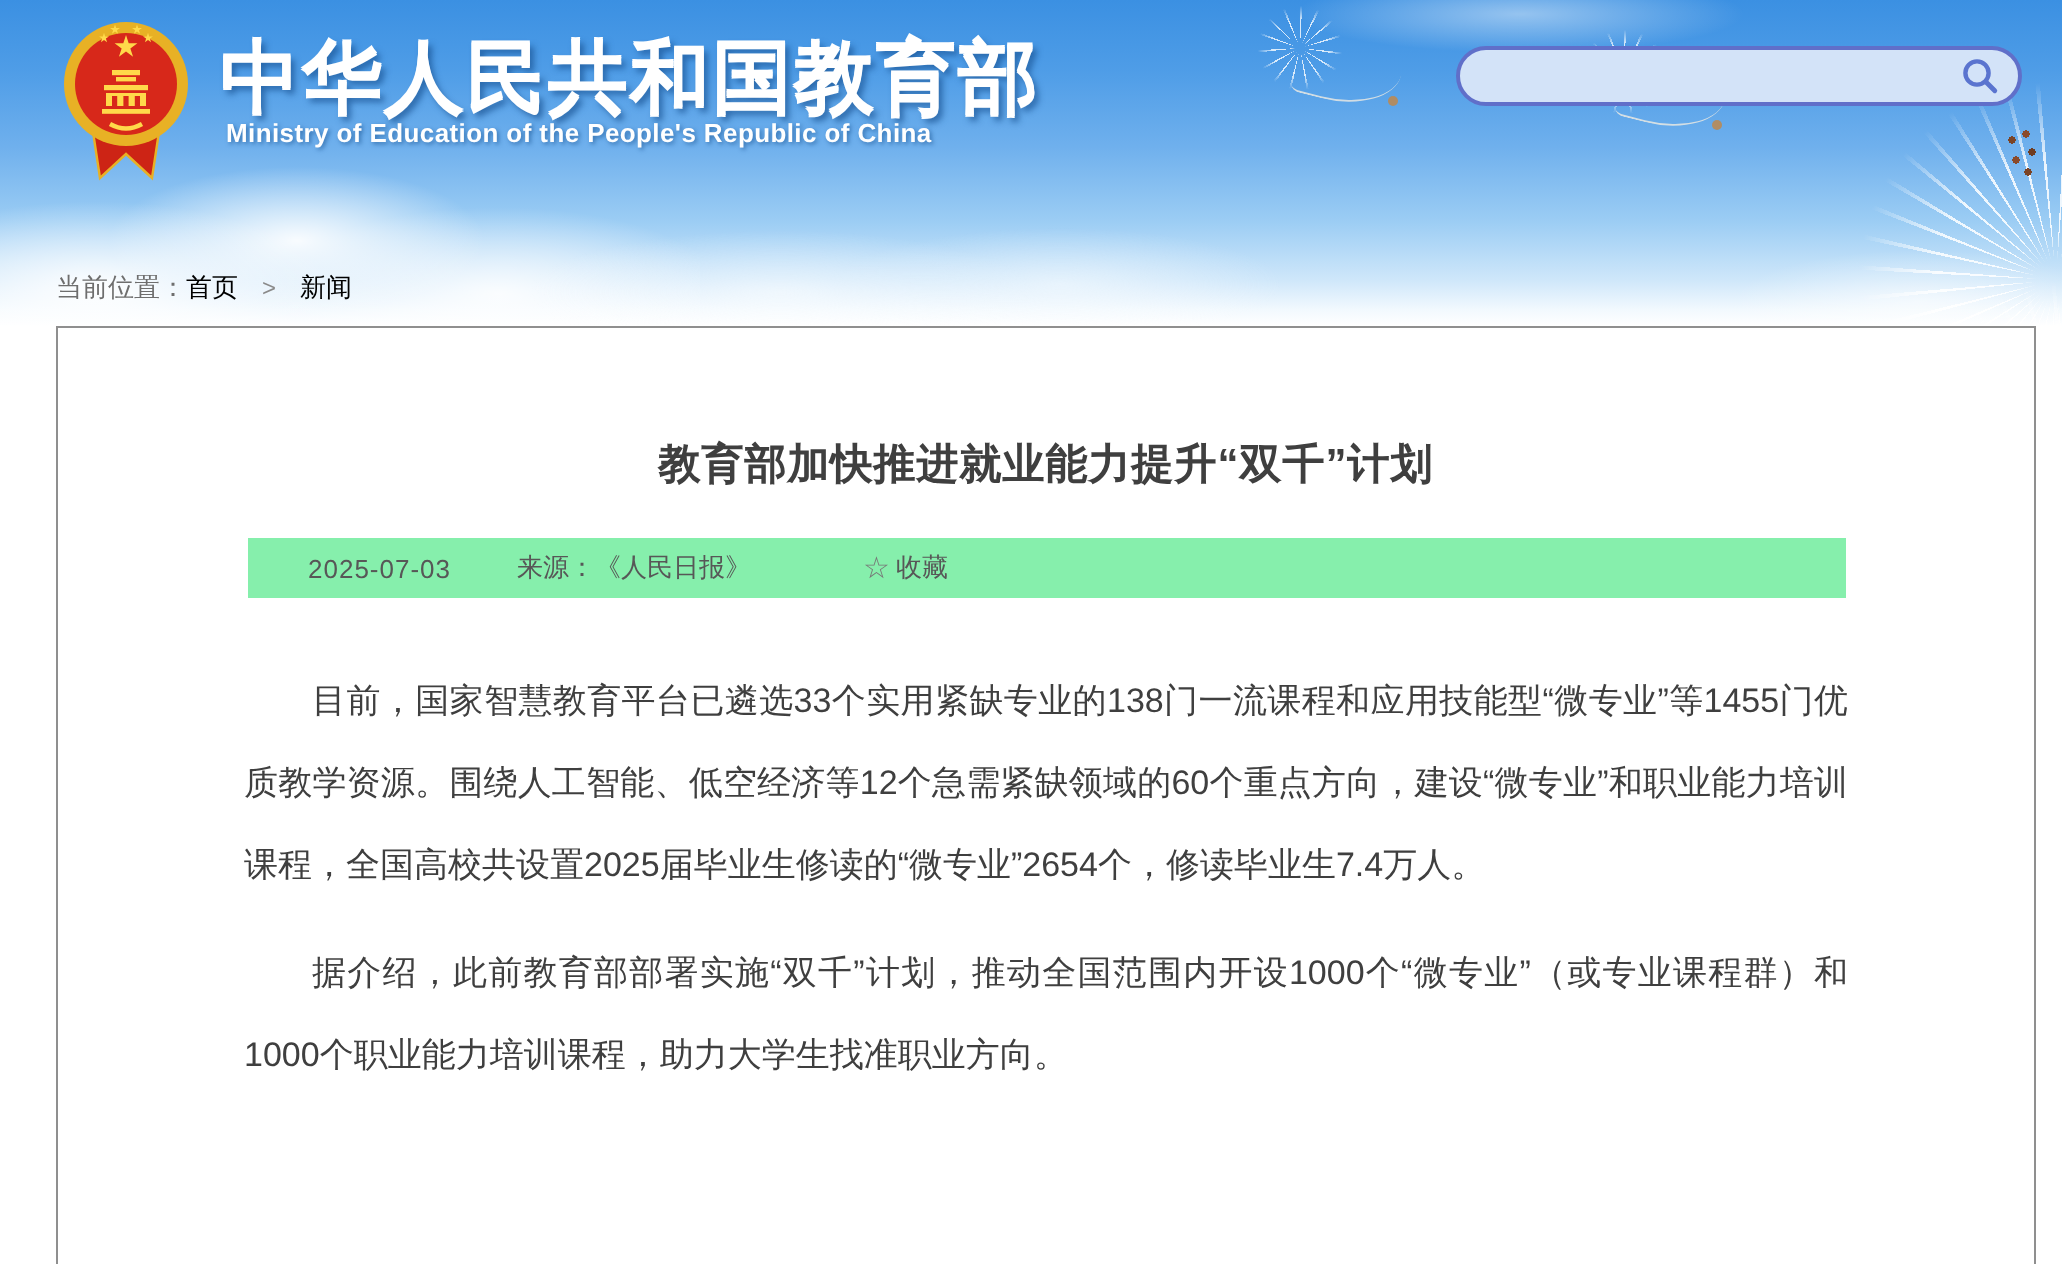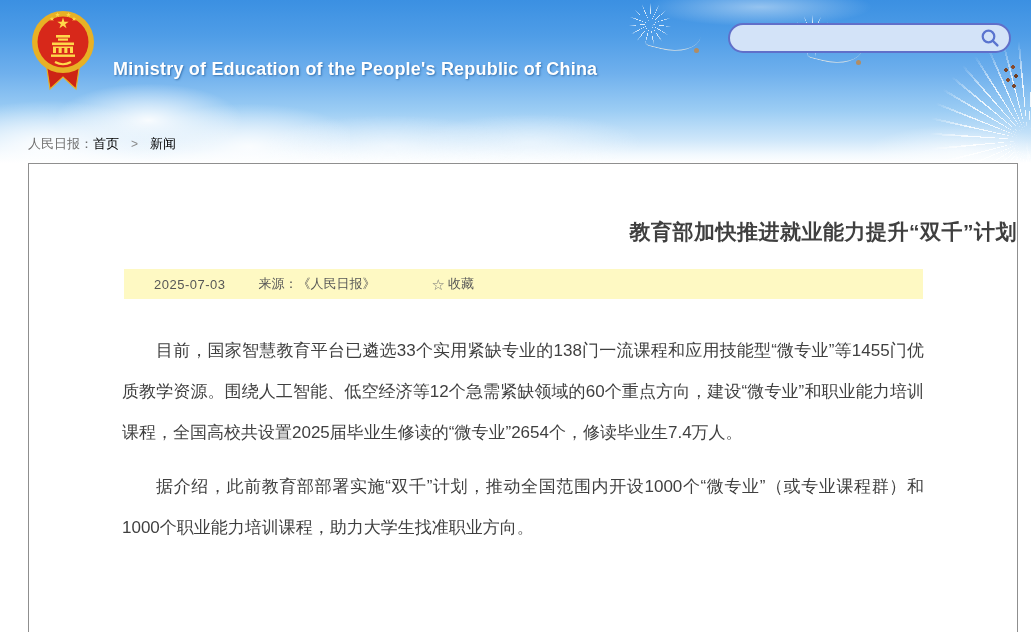--- a/index.html
+++ b/index.html
@@ -75,21 +75,21 @@
   .emblem { position:absolute; left:30px; top:6px; width:66px; height:86px; }
 
   
   .site-title {
     position:absolute; left:110px; top:11px;
     font-size:40px; font-weight:bold; color:#ffffff; letter-spacing:1px; white-space:nowrap;
     text-shadow:0 1px 0 #ffffff, 2px 3px 3px rgba(20,76,138,.65);
   }
   .site-subtitle {
     position:absolute; left:113px; top:59px;
-    font-size:18px; font-weight:bold; color:#ffffff; letter-spacing:.2px; white-space:nowrap;
+    font-size:13px; font-weight:bold; color:#ffffff; letter-spacing:.2px; white-space:nowrap;
     text-shadow:1px 1px 2px rgba(20,76,138,.6);
   }
 
   
   .search-box {
     position:absolute; left:728px; top:23px; width:283px; height:30px;
     background:#d3e3f8; border:2px solid #606fc9; border-radius:16px;
     display:flex; align-items:center; padding:0 8px 0 14px;
   }
   .search-box input {
@@ -105,26 +105,26 @@
   }
   .breadcrumb .crumb-link { color:#000000; cursor:pointer; text-decoration:none; }
   .breadcrumb .sep { margin:0 12px; color:#8a8a8a; font-size:12px; }
 
   
   .content-box {
     position:absolute; left:28px; top:163px; width:990px; height:500px;
     background:#ffffff; border:1px solid #8f8f8f;
   }
   .article-title {
-    margin-top:54px; text-align:right;
+    margin-top:54px; text-align:center;
     font-size:21px; font-weight:bold; color:#3f3f3f; letter-spacing:.5px;
   }
   .meta-bar {
     margin:23px 0 0 95px; width:799px; height:30px;
-    background:#fef9c3; display:flex; align-items:center;
+    background:#86efac; display:flex; align-items:center;
     padding-left:30px; font-size:13px; color:#575757;
   }
   .meta-date { letter-spacing:.5px; }
   .meta-source { margin-left:33px; }
   .favorite { margin-left:56px; display:flex; align-items:center; cursor:pointer; color:#575757; }
   .favorite .star { font-size:15px; color:#777; margin-right:3px; line-height:1; }
 
   .article-body {
     margin:31px 93px 0 93px;
     font-size:17px; line-height:41px; color:#3f3f3f; text-align:justify;
@@ -177,37 +177,38 @@
       <rect x="22" y="36.5" width="22" height="2.6" fill="#ffd94a"></rect>
       <rect x="23" y="40.5" width="20" height="6.5" fill="#ffd94a"></rect>
       <rect x="26" y="42" width="2.6" height="5" fill="#d7281a"></rect>
       <rect x="31.7" y="42" width="2.6" height="5" fill="#d7281a"></rect>
       <rect x="37.4" y="42" width="2.6" height="5" fill="#d7281a"></rect>
       <rect x="21" y="48.5" width="24" height="2.4" fill="#ffd94a"></rect>
       <path d="M25,56 Q33,60.5 41,56" stroke="#ffd94a" stroke-width="2.2" fill="none"></path>
     </svg>
   </div>
 
+  <div class="site-title">中华人民共和国教育部</div>
   <div class="site-subtitle">Ministry of Education of the People's Republic of China</div>
 
   <div class="search-box">
     <input type="text" aria-label="search" value="" style="">
     <button class="search-btn">
       <span style="display:flex;">
         <svg width="20" height="20" viewBox="0 0 20 20">
           <circle cx="8.5" cy="8.5" r="5.8" fill="none" stroke="#5a74cf" stroke-width="2.2"></circle>
           <line x1="13" y1="13" x2="17.4" y2="17.4" stroke="#5a74cf" stroke-width="2.4" stroke-linecap="round"></line>
         </svg>
       </span>
     </button>
   </div>
 </div>
 
 <div class="breadcrumb">
-  <span>人民日报：</span>
+  <span>当前位置：</span>
   <a class="crumb-link">首页</a>
   <span class="sep">&gt;</span>
   <a class="crumb-link">新闻</a>
 </div>
 
 <div class="content-box">
   <h1 class="article-title">教育部加快推进就业能力提升“双千”计划</h1>
 
   <div class="meta-bar">
     <span class="meta-date">2025-07-03</span>

